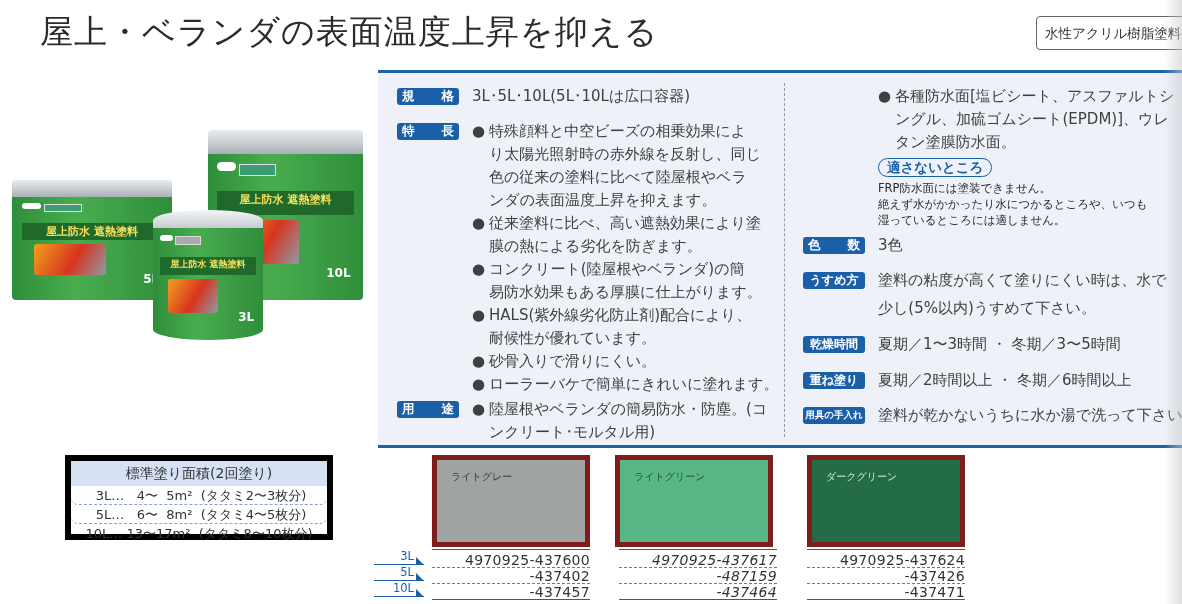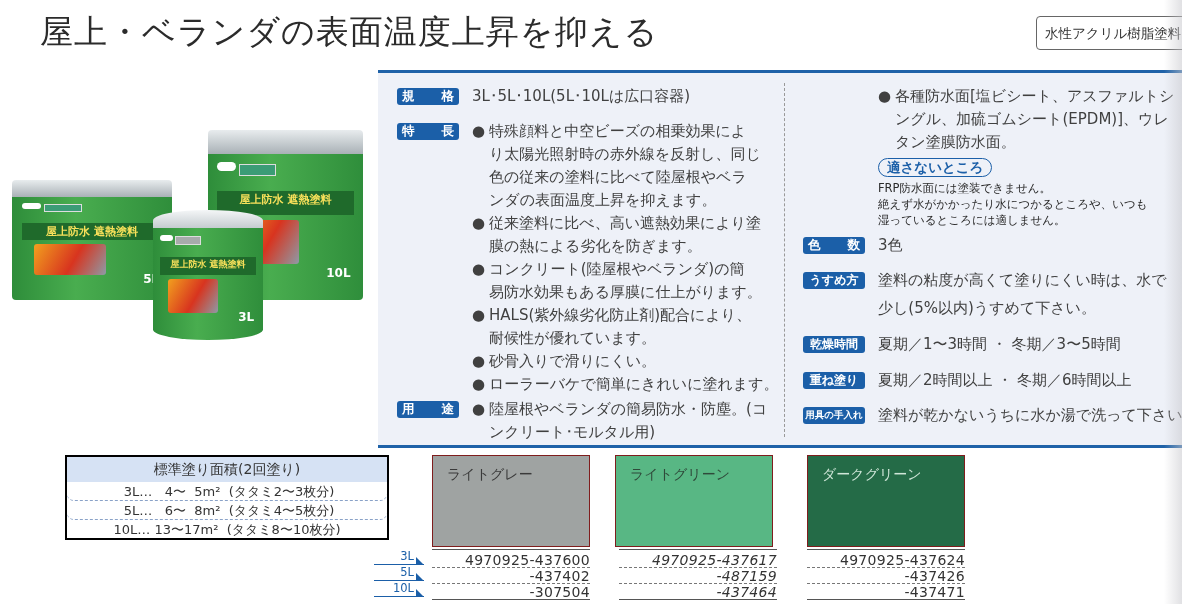--- a/index.html
+++ b/index.html
@@ -59,36 +59,36 @@
   .rtext .li::before { content: "●"; display: inline-block; width: 17px; text-indent: 0; }
 
   .unsuitable-pill {
     display: inline-block; border: 1.5px solid #1b5fa8; border-radius: 12px;
     color: #1b5fa8; font-size: 13.5px; font-weight: bold; padding: 0 8px; line-height: 17px;
   }
   .small-note { font-size: 11.5px; line-height: 16px; color: #2a2a2a; white-space: nowrap; }
 
   
   .coverage {
-    position: absolute; left: 65px; top: 455px; width: 324px; height: 85px;
-    border: 2px solid #000000; background: #fff;
+    position: absolute; left: 65px; top: 455px; width: 268px; height: 85px;
+    border: 6px solid #000000; background: #fff;
   }
   .coverage .hd {
     height: 25px; background: #d6e2f4; text-align: center; font-size: 14px; line-height: 25px; color: #333;
   }
   .coverage .cr {
     height: 19px; font-size: 13px; line-height: 19px; text-align: center; color: #333;
     border-bottom: 1px dashed #8aa2c8; white-space: pre; border-radius: 7px;
   }
   .coverage .cr:last-child { border-bottom: none; }
 
   
   .color-card { position: absolute; top: 455px; width: 158px; }
   .color-card .sw {
-    height: 92px; border: 1px solid #7f1d1d; font-size: 14px; padding: 10px 9px 0 14px;
+    height: 92px; border: 5px solid #7f1d1d; font-size: 10px; padding: 10px 9px 0 14px;
   }
   .codes { position: absolute; top: 549px; width: 158px; }
   .codes .cline { height: 16px; font-size: 14px; line-height: 16px; text-align: right; color: #333; letter-spacing: 0.3px; border-bottom: 1px dashed #777; }
   .codes .cline:last-child { border-bottom: 1.5px solid #555; }
   .codes .topline { border-top: 1.5px solid #555; height: 0; margin-bottom: 2px; }
 
   .size-markers { position: absolute; left: 374px; top: 549px; width: 50px; }
   .size-markers .sm {
     position: relative; height: 16px; font-size: 11.5px; color: #1b5fa8; text-align: right; padding-right: 10px; line-height: 14px;
     border-bottom: 1.5px solid #1b5fa8;
@@ -229,21 +229,21 @@
   <div class="sm">10L</div>
 </div>
 
 <div class="color-card" style="left:432px;">
   <div class="sw" style="background:#9fa3a2; color:#3a3a3a;">ライトグレー</div>
 </div>
 <div class="codes" style="left:432px;">
   <div class="topline"></div>
   <div class="cline">4970925-437600</div>
   <div class="cline">-437402</div>
-  <div class="cline">-307504</div>
+  <div class="cline">-437457</div>
 </div>
 
 <div class="color-card" style="left:615px;border-radius:25px;">
   <div class="sw" style="background:#58b784; color:#2f4a3a;">ライトグリーン</div>
 </div>
 <div class="codes" style="left:619px;font-style:italic;">
   <div class="topline"></div>
   <div class="cline">4970925-437617</div>
   <div class="cline">-487159</div>
   <div class="cline">-437464</div>

